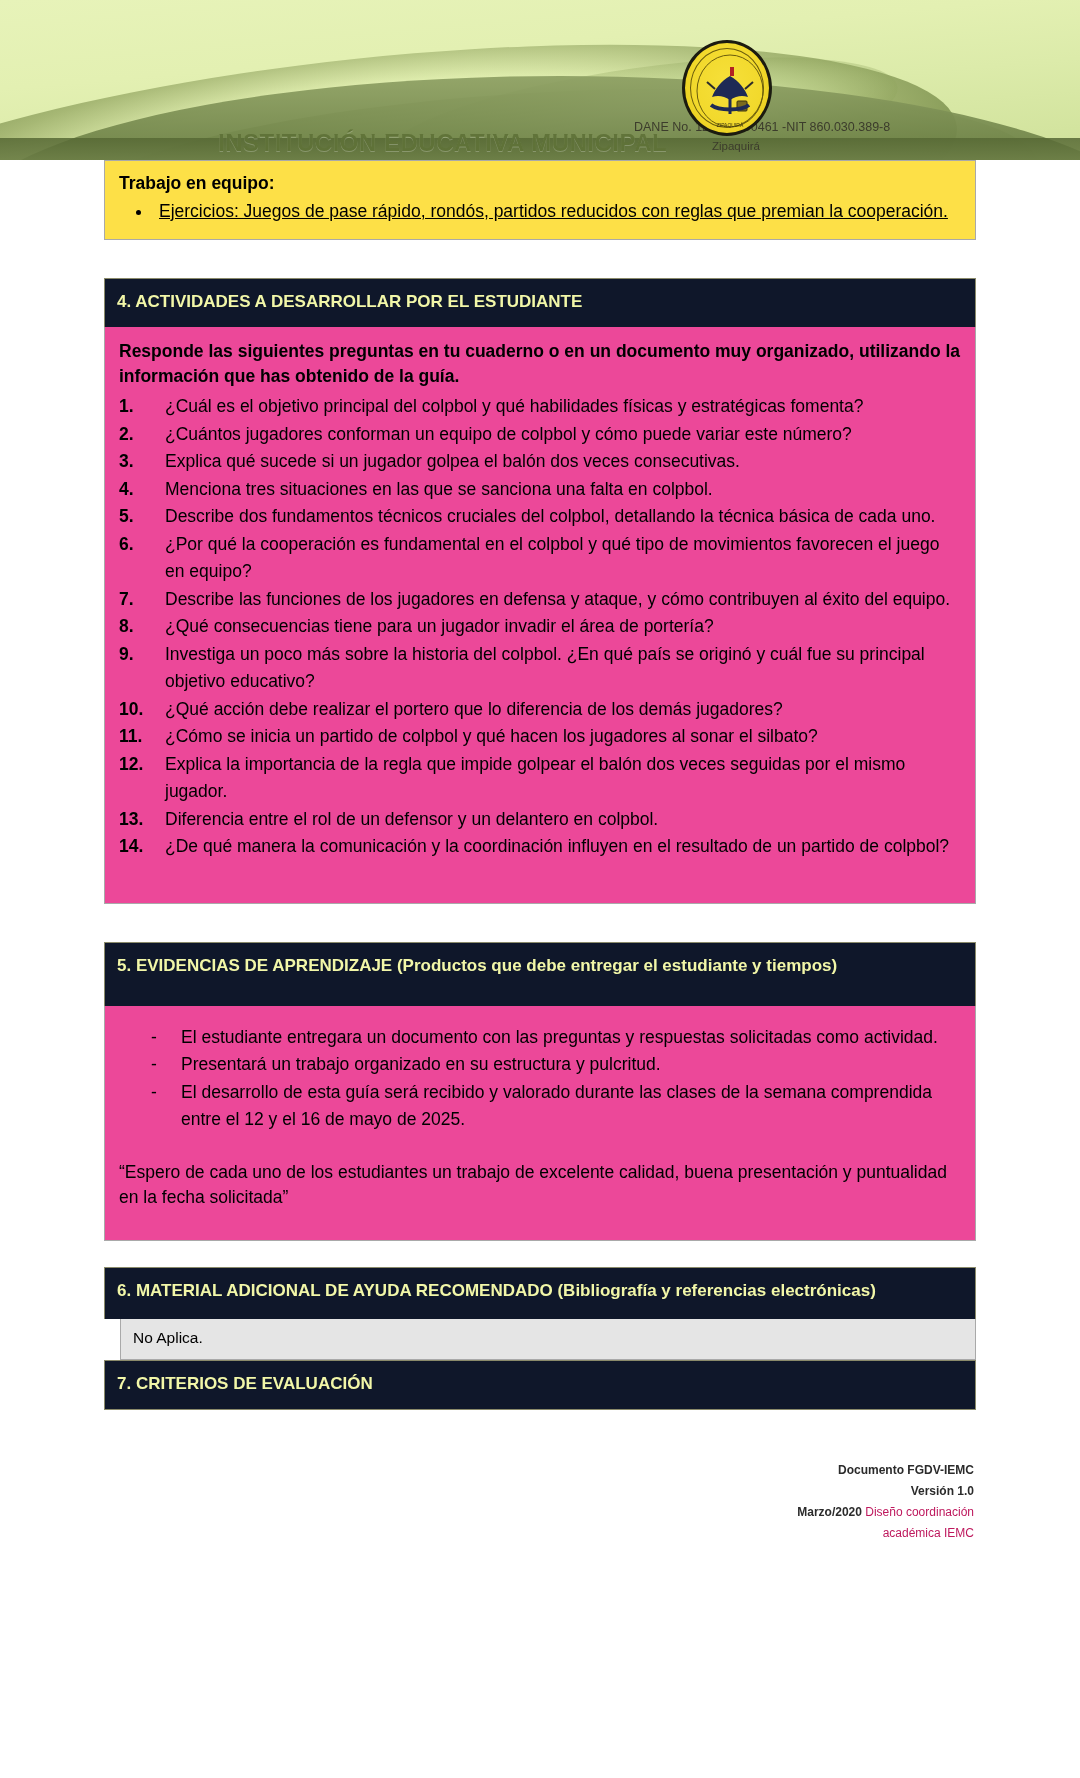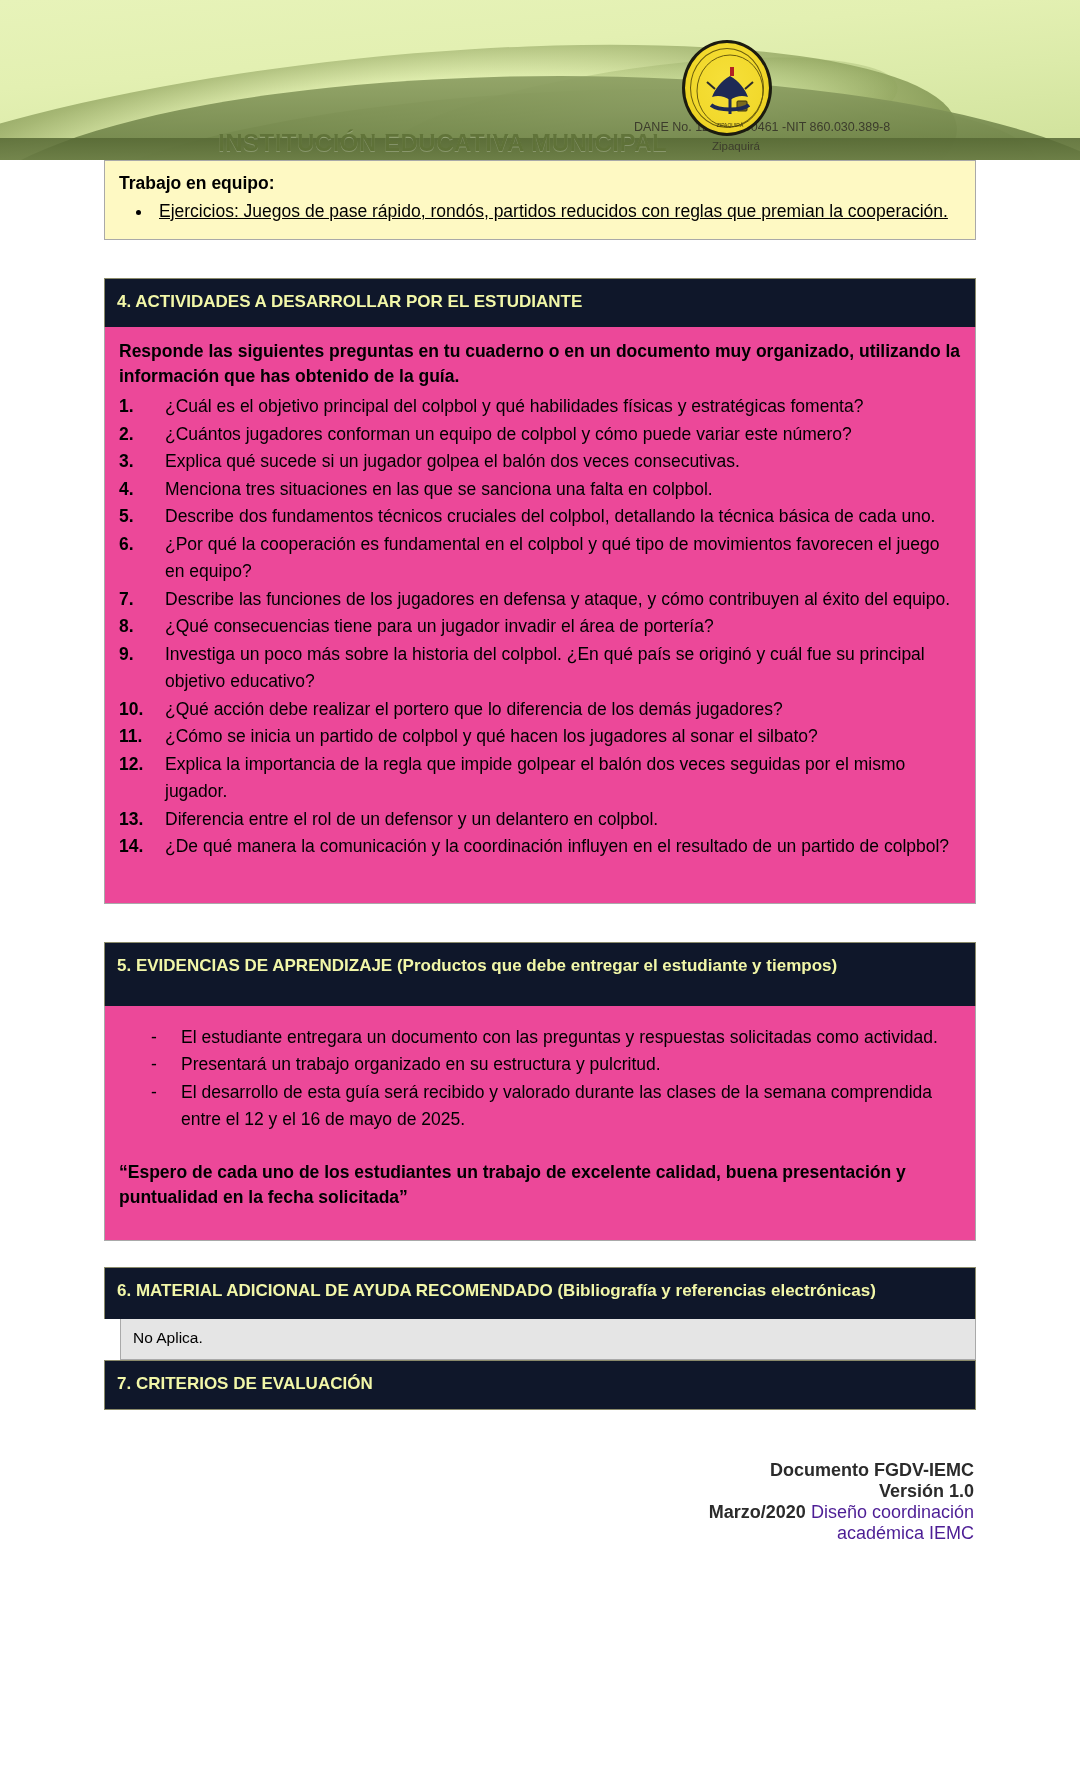--- a/index.html
+++ b/index.html
@@ -122,21 +122,21 @@
     top: 160px;
     width: 1080px;
   }
   .content {
     margin: 0 auto;
     width: 872px;
   }
 
   .box {
     border: 1px solid #a9a9a9;
-    background: #fef9c3;
+    background: #fde047;
     box-sizing: border-box;
     padding: 10px 14px 14px 14px;
   }
 
   .strong-lead {
     font-weight: bold;
     font-size: 17.5px;
     line-height: 25px;
   }
 
@@ -212,21 +212,21 @@
     line-height: 27.5px;
     padding-left: 62px;
   }
   ul.dashlist li .dash {
     position: absolute;
     left: 32px;
     top: 0;
   }
 
   .quote-note {
-    font-weight: bold;
+    font-weight: normal;
     font-size: 17.5px;
     line-height: 25px;
     margin-top: 26px;
   }
 
   .plain-body {
     border: 1px solid #a9a9a9;
     border-top: none;
     background: #e5e5e5;
     box-sizing: border-box;
@@ -236,26 +236,26 @@
     margin-left: 16px;
   }
 
   
   .footer {
     position: absolute;
     right: 106px;
     top: 1460px;
     width: 300px;
     text-align: right;
-    font-size: 18px;
+    font-size: 12px;
     line-height: 21px;
     color: #2b2b2b;
   }
   .footer .b { font-weight: bold; }
-  .footer .grey { color: #4c1d95; }
+  .footer .grey { color: #be185d; }
 </style>
 </head>
 <body>
 
 <div class="header-banner">
   <div class="swirl swirl-a"></div>
   <div class="swirl swirl-b"></div>
   <div class="swirl swirl-c"></div>
   <div class="header-base"></div>
   <div class="header-dark-band"></div>

